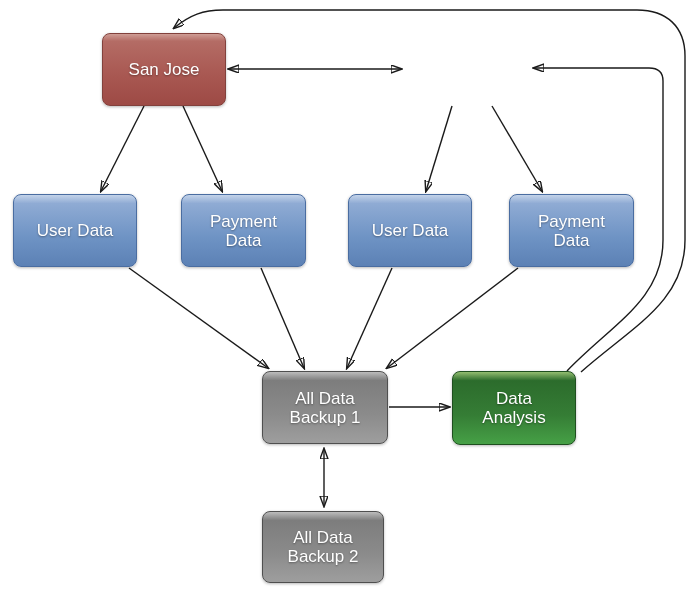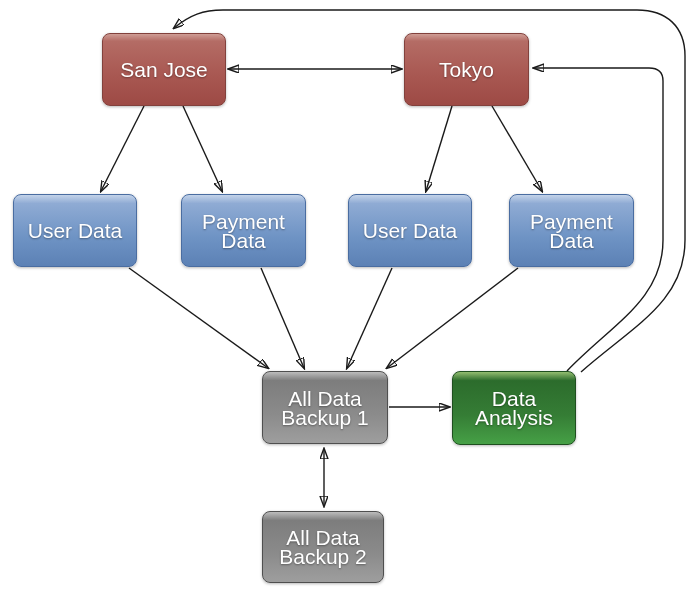--- a/index.html
+++ b/index.html
@@ -21,21 +21,21 @@
     position: absolute;
     z-index: 2;
     display: flex;
     align-items: center;
     justify-content: center;
     text-align: center;
     border-radius: 8px;
     box-sizing: border-box;
     box-shadow: 0 1px 3px rgba(0,0,0,0.28);
     color: #ffffff;
-    font-size: 21px;
+    font-size: 17px;
     line-height: 19px;
     text-shadow: 0 1px 2px rgba(0,0,0,0.38);
   }
   .node .label { white-space: pre-line; }
   .node.region {
     background: linear-gradient(180deg, #cf9d95 0%, #b46c65 10%, #a85751 60%, #9d4a45 100%);
     border: 1px solid #82413c;
   }
   .node.data {
     background: linear-gradient(180deg, #c3d3e9 0%, #8fabd4 12%, #6e93c4 60%, #5c81b5 100%);
@@ -85,23 +85,20 @@
     <line x1="324" y1="449" x2="324" y2="506" marker-start="url(#arrow)" marker-end="url(#arrow)"></line>
 
     <path d="M 567 371 C 612 324, 663 300, 663 240 L 663 81 Q 663 68, 649 68 L 534 68" marker-end="url(#arrow)"></path>
     <path d="M 581 372 C 633 326, 685 302, 685 240 L 685 56 C 685 27, 667 10, 637 10 L 223 10 C 203 10, 190 15, 174 28" marker-end="url(#arrow)"></path>
   </svg>
 
   <div class="node region" style="left:102px; top:33px; width:124px; height:73px;">
     <span class="label">San Jose</span>
   </div>
 
-  <div class="node region" style="left:404px; top:33px; width:125px; height:73px;">
-    <span class="label">Tokyo</span>
-  </div>
 
   <div class="node data" style="left:13px; top:194px; width:124px; height:73px;">
     <span class="label">User Data</span>
   </div>
 
   <div class="node data" style="left:181px; top:194px; width:125px; height:73px;">
     <span class="label">Payment
 Data</span>
   </div>
 

